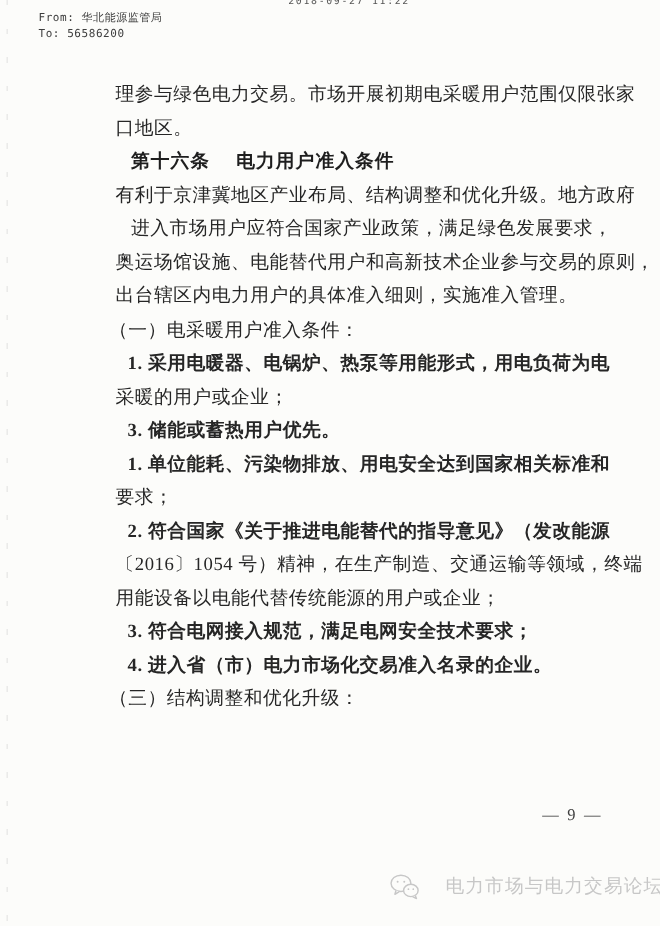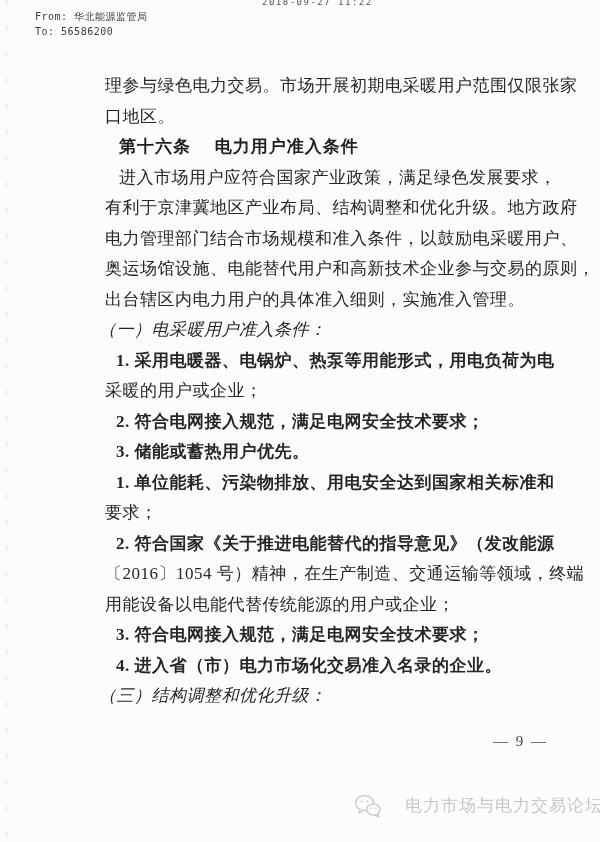--- a/index.html
+++ b/index.html
@@ -25,21 +25,21 @@
     font-family:"DejaVu Sans Mono","Liberation Mono",monospace;
     font-size:9px;color:#555;letter-spacing:1.5px;
   }
   .doc-body{
     position:absolute;left:85px;right:54px;top:71px;
     font-size:17px;line-height:30.5px;color:#262626;letter-spacing:.5px;
   }
   .line{white-space:nowrap;}
   .indent-flush{padding-left:0;margin-left:20px;}
   .indent-para{padding-left:34px;}
-  .indent-paren{padding-left:14px;font-style:italic;}
+  .indent-paren{padding-left:14px;}
   .indent-num{padding-left:31px;font-weight:bold;}
   .heading{
     font-weight:700;
     font-family:"Liberation Sans","DejaVu Sans",sans-serif;
     letter-spacing:1px;color:#1e1e1e;
   }
   .page-number{
     position:absolute;right:52px;top:733px;
     font-size:15px;color:#3f3f3f;letter-spacing:2px;white-space:nowrap;
   }
@@ -61,29 +61,27 @@
 
   <div class="fax-meta"><span>From: 华北能源监管局</span>
 <span>To: 56586200</span></div>
 
   <div class="fax-time">2018-09-27 11:22</div>
 
   <div class="doc-body">
       <div class="line indent-flush">理参与绿色电力交易。市场开展初期电采暖用户范围仅限张家</div>
       <div class="line indent-flush">口地区。</div>
       <div class="line indent-para heading">第十六条　 电力用户准入条件</div>
+      <div class="line indent-flush">有利于京津冀地区产业布局、结构调整和优化升级。地方政府</div>
       <div class="line indent-para">进入市场用户应符合国家产业政策，满足绿色发展要求，</div>
-      <div class="line indent-flush">有利于京津冀地区产业布局、结构调整和优化升级。地方政府</div>
-      <div class="line indent-flush">电力管理部门结合市场规模和准入条件，以鼓励电采暖用户、</div>
       <div class="line indent-flush">奥运场馆设施、电能替代用户和高新技术企业参与交易的原则，</div>
       <div class="line indent-flush">出台辖区内电力用户的具体准入细则，实施准入管理。</div>
       <div class="line indent-paren">（一）电采暖用户准入条件：</div>
       <div class="line indent-num">1. 采用电暖器、电锅炉、热泵等用能形式，用电负荷为电</div>
       <div class="line indent-flush">采暖的用户或企业；</div>
-      <div class="line indent-num">2. 符合电网接入规范，满足电网安全技术要求；</div>
       <div class="line indent-num">3. 储能或蓄热用户优先。</div>
       <div class="line indent-num">1. 单位能耗、污染物排放、用电安全达到国家相关标准和</div>
       <div class="line indent-flush">要求；</div>
       <div class="line indent-num">2. 符合国家《关于推进电能替代的指导意见》（发改能源</div>
       <div class="line indent-flush">〔2016〕1054 号）精神，在生产制造、交通运输等领域，终端</div>
       <div class="line indent-flush">用能设备以电能代替传统能源的用户或企业；</div>
       <div class="line indent-num">3. 符合电网接入规范，满足电网安全技术要求；</div>
       <div class="line indent-num">4. 进入省（市）电力市场化交易准入名录的企业。</div>
       <div class="line indent-paren">（三）结构调整和优化升级：</div>
     </div>

